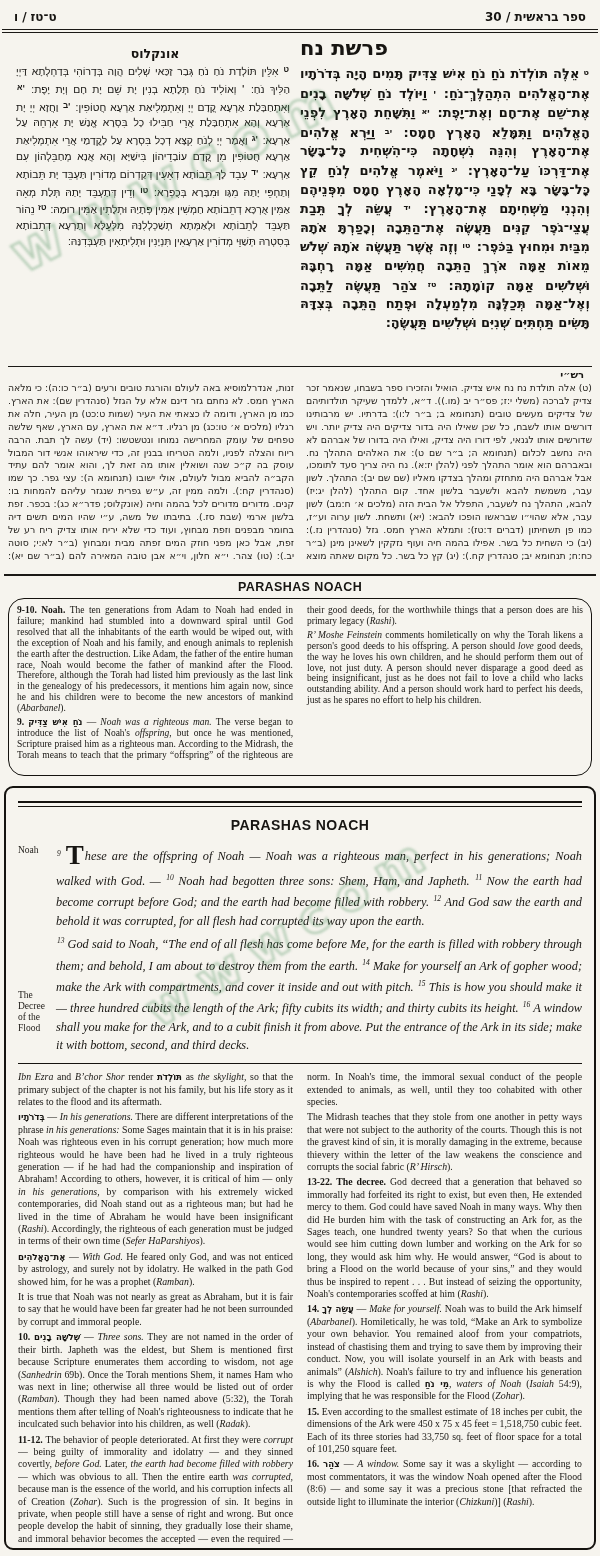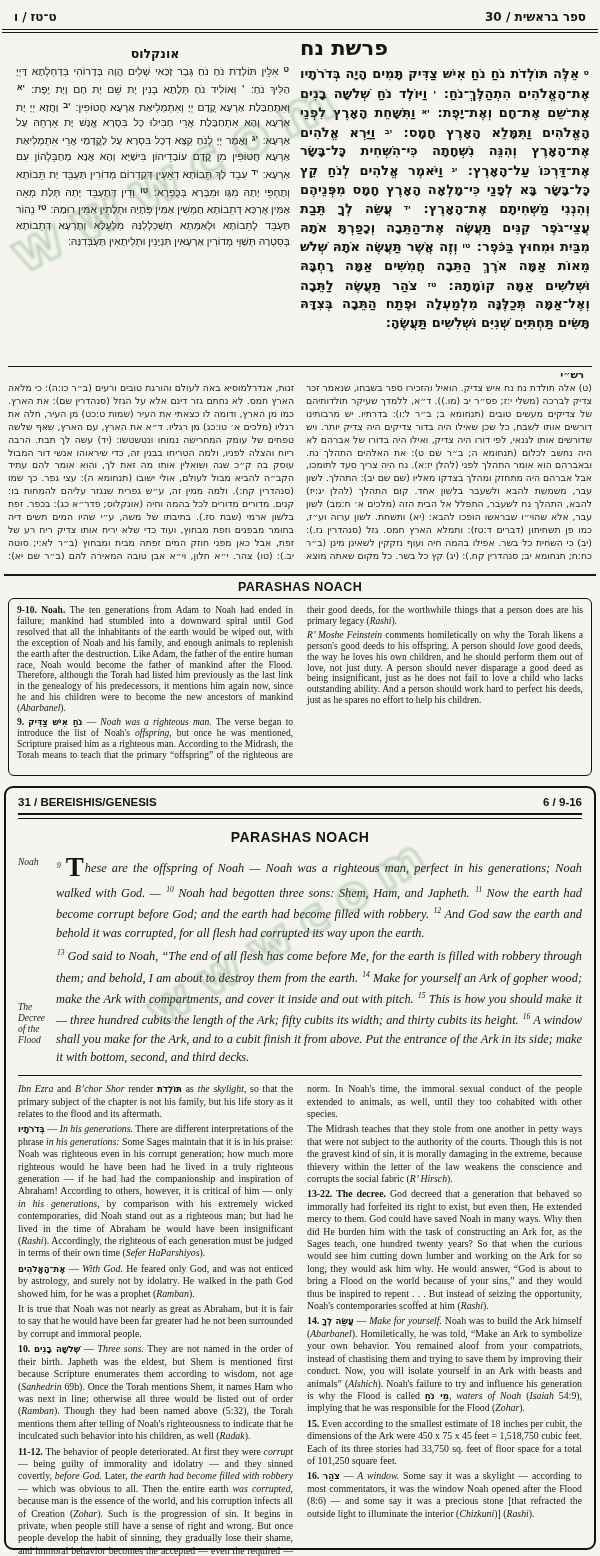--- a/index.html
+++ b/index.html
@@ -27,34 +27,34 @@
     font-size:10.3px;line-height:15.8px;}
   .vl{font-size:8px;vertical-align:3px;padding:0 1px;font-weight:bold;}
   .rule1{top:366px;left:8px;right:8px;border-top:1px solid #1b1916;}
   .rashi-label{top:369px;right:16px;font-family:"DejaVu Sans",sans-serif;font-size:10px;font-weight:bold;direction:rtl;}
   .rashi-block{top:382px;left:8px;width:584px;height:188px;overflow:hidden;
     direction:rtl;column-count:2;column-gap:12px;column-fill:auto;
     font-family:"DejaVu Sans",sans-serif;font-size:9.3px;line-height:12.9px;text-align:justify;color:#24211d;}
   .rule2{top:574px;left:4px;right:4px;border-top:2px solid #1b1916;}
   .p1-eng-heading{top:580px;left:0;width:600px;text-align:center;
     font-family:"Liberation Sans",sans-serif;font-weight:bold;font-size:12.5px;letter-spacing:.4px;}
-  .p1-box{top:598px;left:8px;width:584px;height:178px;border:1.5px solid #15130f;border-radius:6px;
+  .p1-box{top:598px;left:8px;width:584px;height:178px;border:1.5px solid #15130f;border-radius:16px;
     box-sizing:border-box;padding:6px 8px;}
   .p1-comm{column-count:2;column-gap:14px;column-fill:auto;height:100%;overflow:hidden;
     font-size:9.5px;line-height:10.9px;text-align:justify;}
   
   .p2-frame{top:786px;left:4px;width:592px;height:764px;border:2px solid #15130f;border-radius:9px;
     box-sizing:border-box;padding:8px 12px;}
   .p2-header{display:flex;justify-content:space-between;
     font-family:"Liberation Sans",sans-serif;font-weight:bold;font-size:11.5px;}
   .p2-dbl{margin-top:5px;height:3px;border-top:2.2px solid #15130f;border-bottom:1px solid #15130f;}
   .p2-heading{text-align:center;margin-top:10px;font-family:"Liberation Sans",sans-serif;
     font-weight:bold;font-size:14px;letter-spacing:.4px;}
   .trans-wrap{position:relative;margin-top:9px;padding-left:38px;min-height:200px;}
-  .margin-note{position:absolute;left:0;width:36px;font-style:italic;font-size:9.5px;line-height:11px;color:#24211d;}
+  .margin-note{position:absolute;left:0;width:36px;font-size:9.5px;line-height:11px;color:#24211d;}
   .mn1{top:3px;}
   .mn2{top:148px;}
   .trans-text{font-style:italic;font-size:12.3px;line-height:18.8px;text-align:justify;}
   .trans-text p{margin:0 0 2px;}
   .sup{font-size:7.5px;vertical-align:4.5px;padding:0 1px;}
   .dropcap{font-size:27px;font-weight:bold;font-style:normal;line-height:1;vertical-align:-4px;padding-right:1px;}
   .trans-rule{border-top:1.5px solid #15130f;margin:8px 0 7px;}
   .p2-comm{column-count:2;column-gap:14px;column-fill:auto;height:480px;overflow:hidden;
     font-size:9.8px;line-height:12.4px;text-align:justify;}
   .cp{margin:0 0 3px;}
@@ -96,24 +96,20 @@
 
 <div class="abs p1-box">
   <div class="p1-comm">
       <p class="cp"><span class="b">9-10. Noah. </span><span>The ten generations from Adam to Noah had ended in failure; mankind had stumbled into a downward spiral until God resolved that all the inhabitants of the earth would be wiped out, with the exception of Noah and his family, and enough animals to replenish the earth after the destruction. Like Adam, the father of the entire human race, Noah would become the father of mankind after the Flood. Therefore, although the Torah had listed him previously as the last link in the genealogy of his predecessors, it mentions him again now, since he and his children were to become the new ancestors of mankind (</span><span class="i">Abarbanel</span><span>).</span></p>
       <p class="cp"><span class="b">9. </span><span class="he">נֹחַ אִישׁ צַדִּיק</span><span> — </span><span class="i">Noah was a righteous man.</span><span> The verse began to introduce the list of Noah's </span><span class="i">offspring</span><span>, but once he was mentioned, Scripture praised him as a righteous man. According to the Midrash, the Torah means to teach that the primary “offspring” of the righteous are their good deeds, for the worthwhile things that a person does are his primary legacy (</span><span class="i">Rashi</span><span>).</span></p>
       <p class="cp"><span class="i">R’ Moshe Feinstein</span><span> comments homiletically on why the Torah likens a person's good deeds to his offspring. A person should </span><span class="i">love</span><span> good deeds, the way he loves his own children, and he should perform them out of love, not just duty. A person should never disparage a good deed as being insignificant, just as he does not fail to love a child who lacks outstanding ability. And a person should work hard to perfect his deeds, just as he spares no effort to help his children.</span></p>
     </div>
 </div>
 
 <div class="abs p2-frame">
-  <div class="p2-header">
-    <span>31 / BEREISHIS/GENESIS</span>
-    <span>6 / 9-16</span>
-  </div>
   <div class="p2-dbl"></div>
   <div class="p2-heading">PARASHAS NOACH</div>
 
   <div class="trans-wrap">
     <div class="margin-note mn1">Noah</div>
     <div class="margin-note mn2">The Decree of the Flood</div>
     <div class="trans-text">
         <p class="tp"><span class="sup">9 </span><span class="dropcap">T</span><span>hese are the offspring of Noah — Noah was a righteous man, perfect in his generations; Noah walked with God. — </span><span class="sup">10 </span><span>Noah had begotten three sons: Shem, Ham, and Japheth. </span><span class="sup">11 </span><span>Now the earth had become corrupt before God; and the earth had become filled with robbery. </span><span class="sup">12 </span><span>And God saw the earth and behold it was corrupted, for all flesh had corrupted its way upon the earth.</span></p>
         <p class="tp"><span class="sup">13 </span><span>God said to Noah, “The end of all flesh has come before Me, for the earth is filled with robbery through them; and behold, I am about to destroy them from the earth. </span><span class="sup">14 </span><span>Make for yourself an Ark of gopher wood; make the Ark with compartments, and cover it inside and out with pitch. </span><span class="sup">15 </span><span>This is how you should make it — three hundred cubits the length of the Ark; fifty cubits its width; and thirty cubits its height. </span><span class="sup">16 </span><span>A window shall you make for the Ark, and to a cubit finish it from above. Put the entrance of the Ark in its side; make it with bottom, second, and third decks.</span></p>
       </div>

